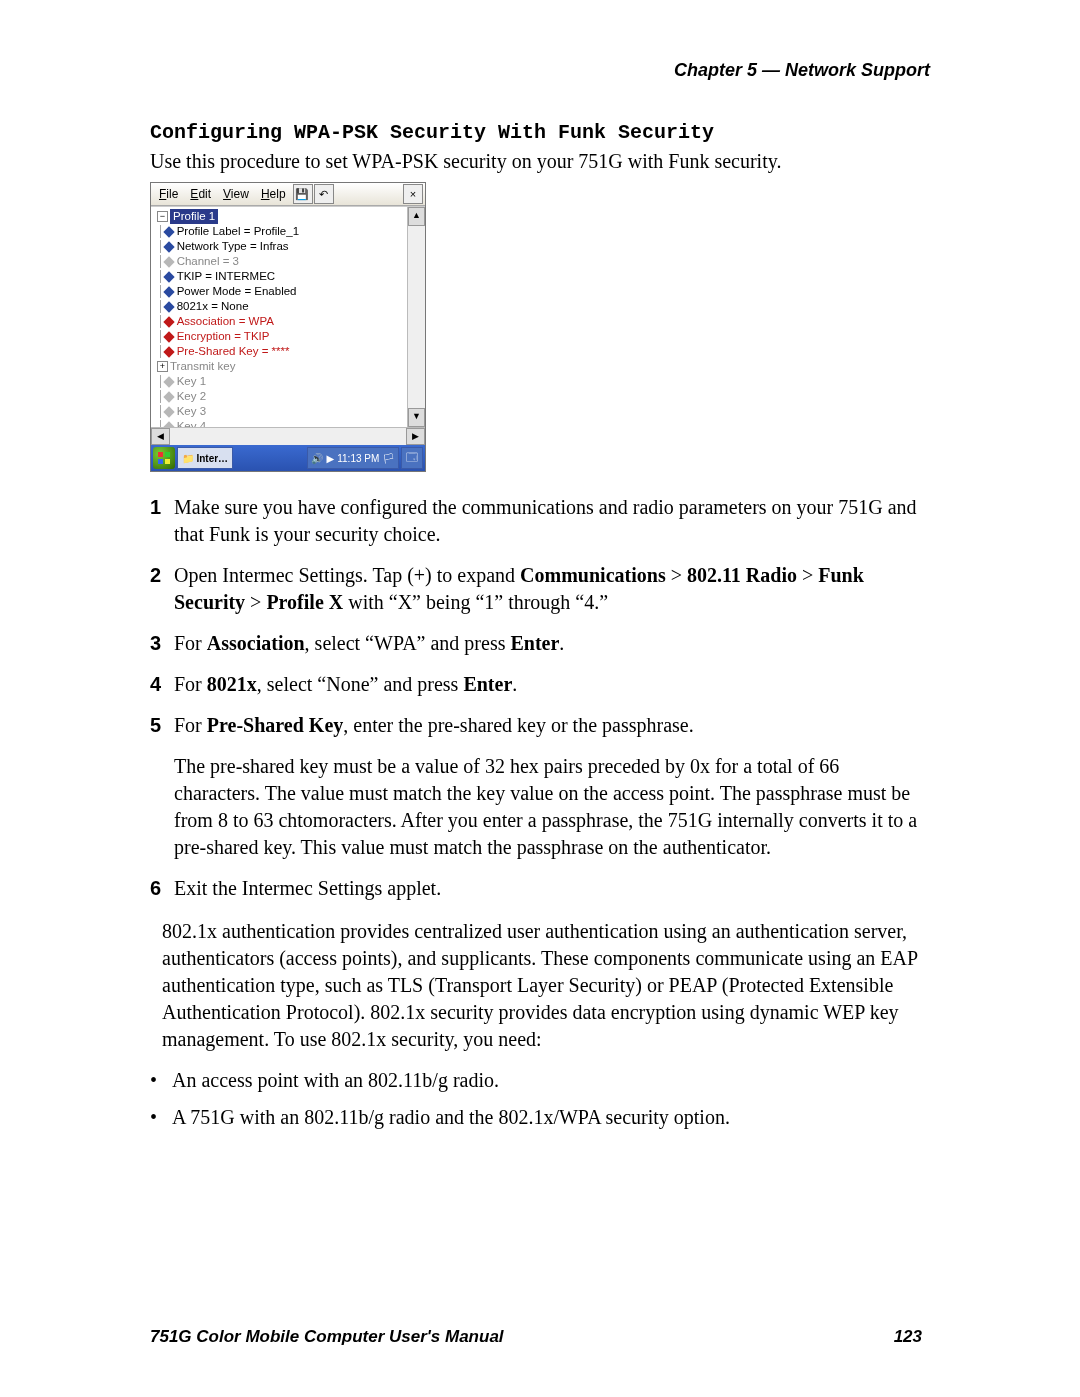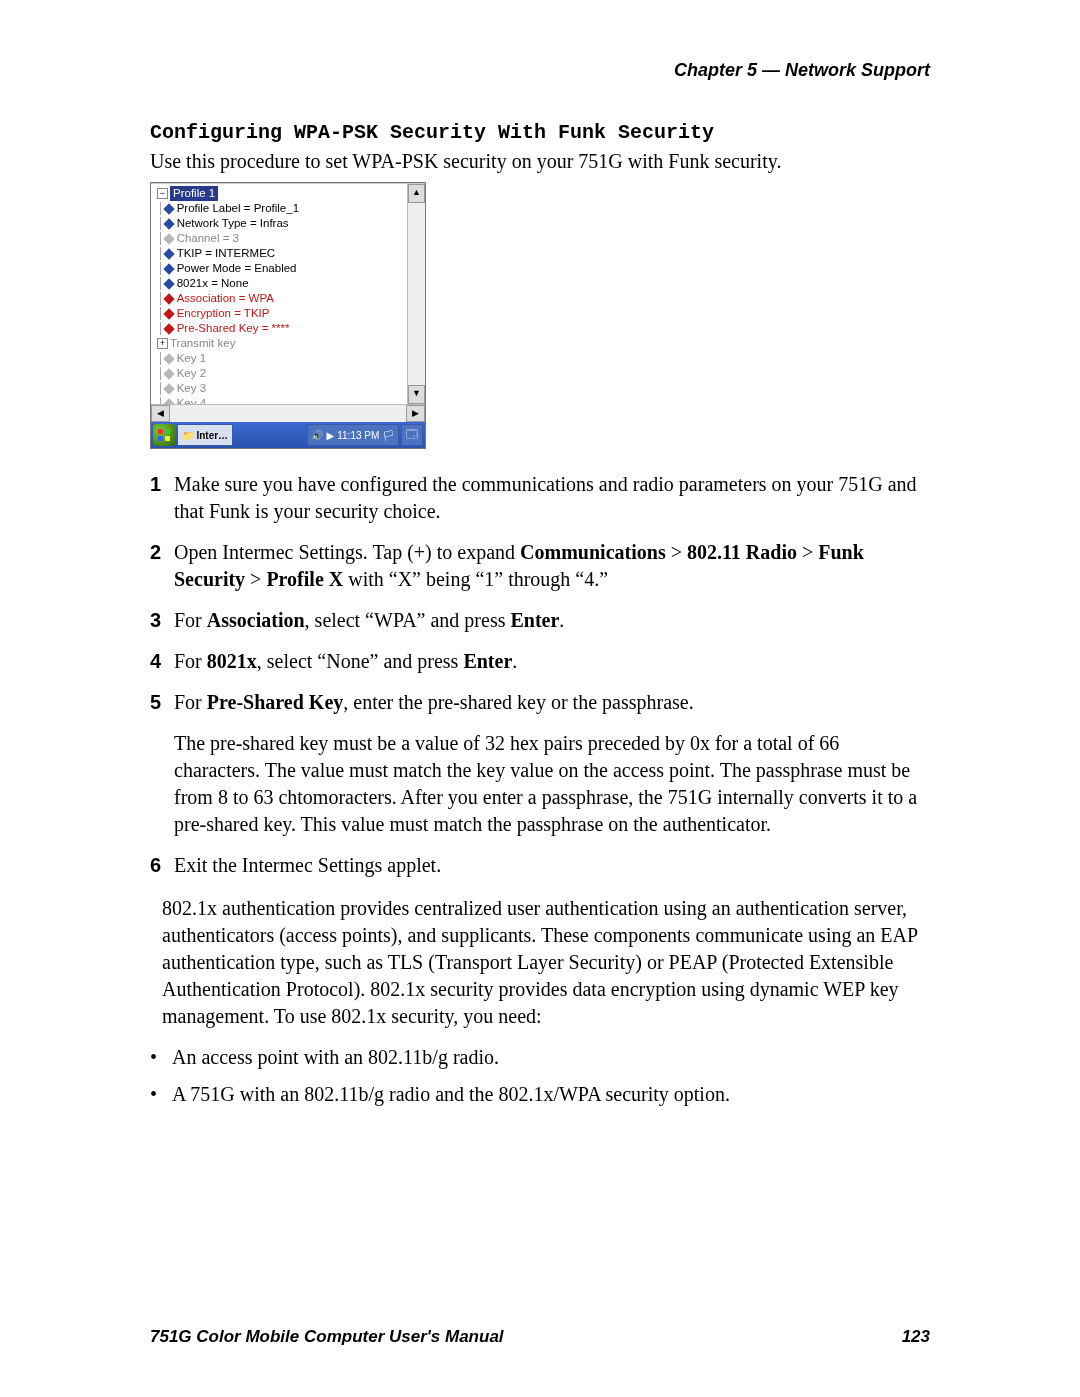--- a/index.html
+++ b/index.html
@@ -190,40 +190,49 @@
     display:flex;
   }
   .bullets .dot {
     width: 22px; flex-shrink:0;
   }
 
   .footer {
     position: absolute;
     bottom: 50px;
     left: 150px;
-    right: 150px;
+    right: 158px;
     display:flex;
     justify-content:space-between;
     font-family: Arial, Helvetica, sans-serif;
     font-weight: bold;
     font-style: italic;
     font-size: 17px;
   }
 </style>
 </head>
 <body>
 
 <div class="page">
 
   <div class="chapter-header">Chapter 5 — Network Support</div>
 
   <div class="section-title">Configuring WPA-PSK Security With Funk Security</div>
   <p class="intro-text">Use this procedure to set WPA-PSK security on your 751G with Funk security.</p>
 
   <div class="app-window">
+    <div class="menubar">
+      <span class="menu-item"><u>F</u><span>ile</span></span>
+      <span class="menu-item"><u>E</u>dit</span>
+      <span class="menu-item"><u>V</u>iew</span>
+      <span class="menu-item"><u>H</u>elp</span>
+      <span class="icon-btn">💾</span>
+      <span class="icon-btn">↶</span>
+      <span class="icon-btn" style="margin-left:auto">×</span>
+    </div>
     <div style="display:flex">
       <div class="tree-area" style="flex:1">
         <div class="tree-content">
           <div class="tree-line">
               <span class="exp-box">−</span>
               <span class="node-sel">Profile 1</span>
             </div>
           <div class="tree-line">
               <span class="guide">│ </span>
               <span class="diamond d-blue"></span>

